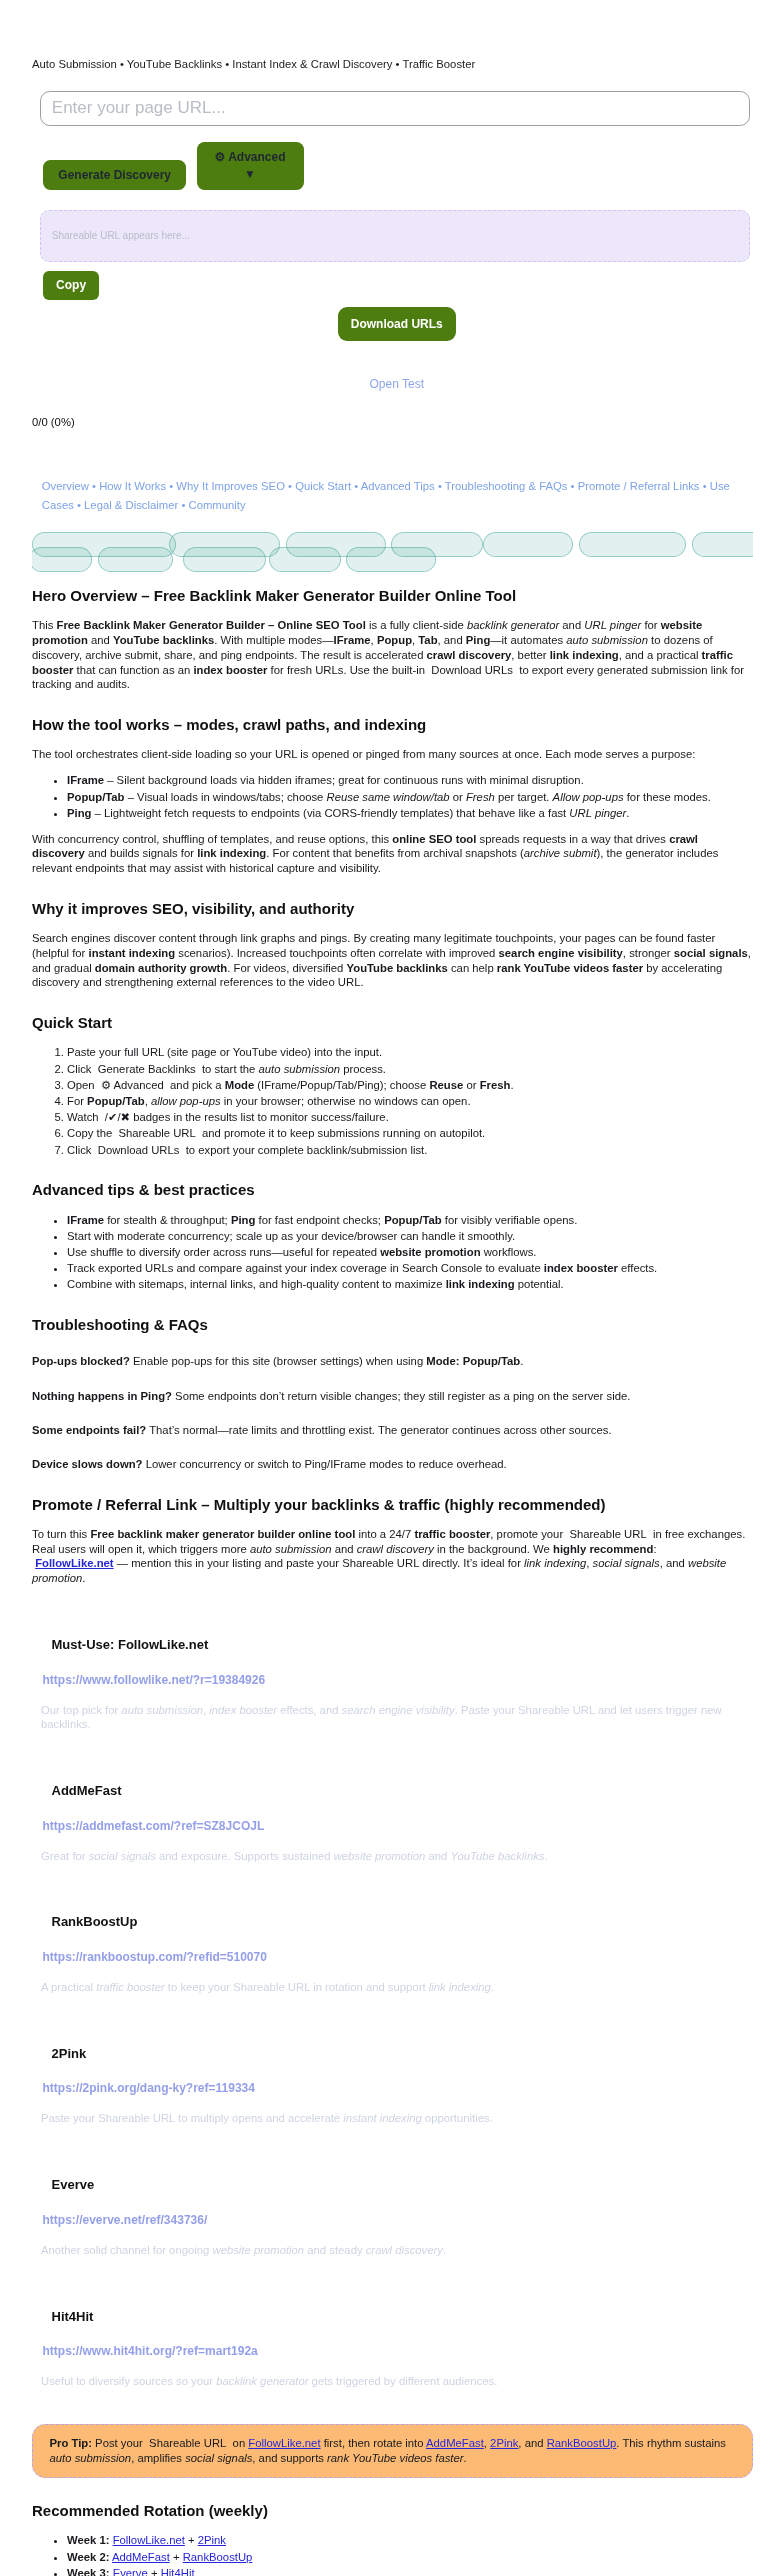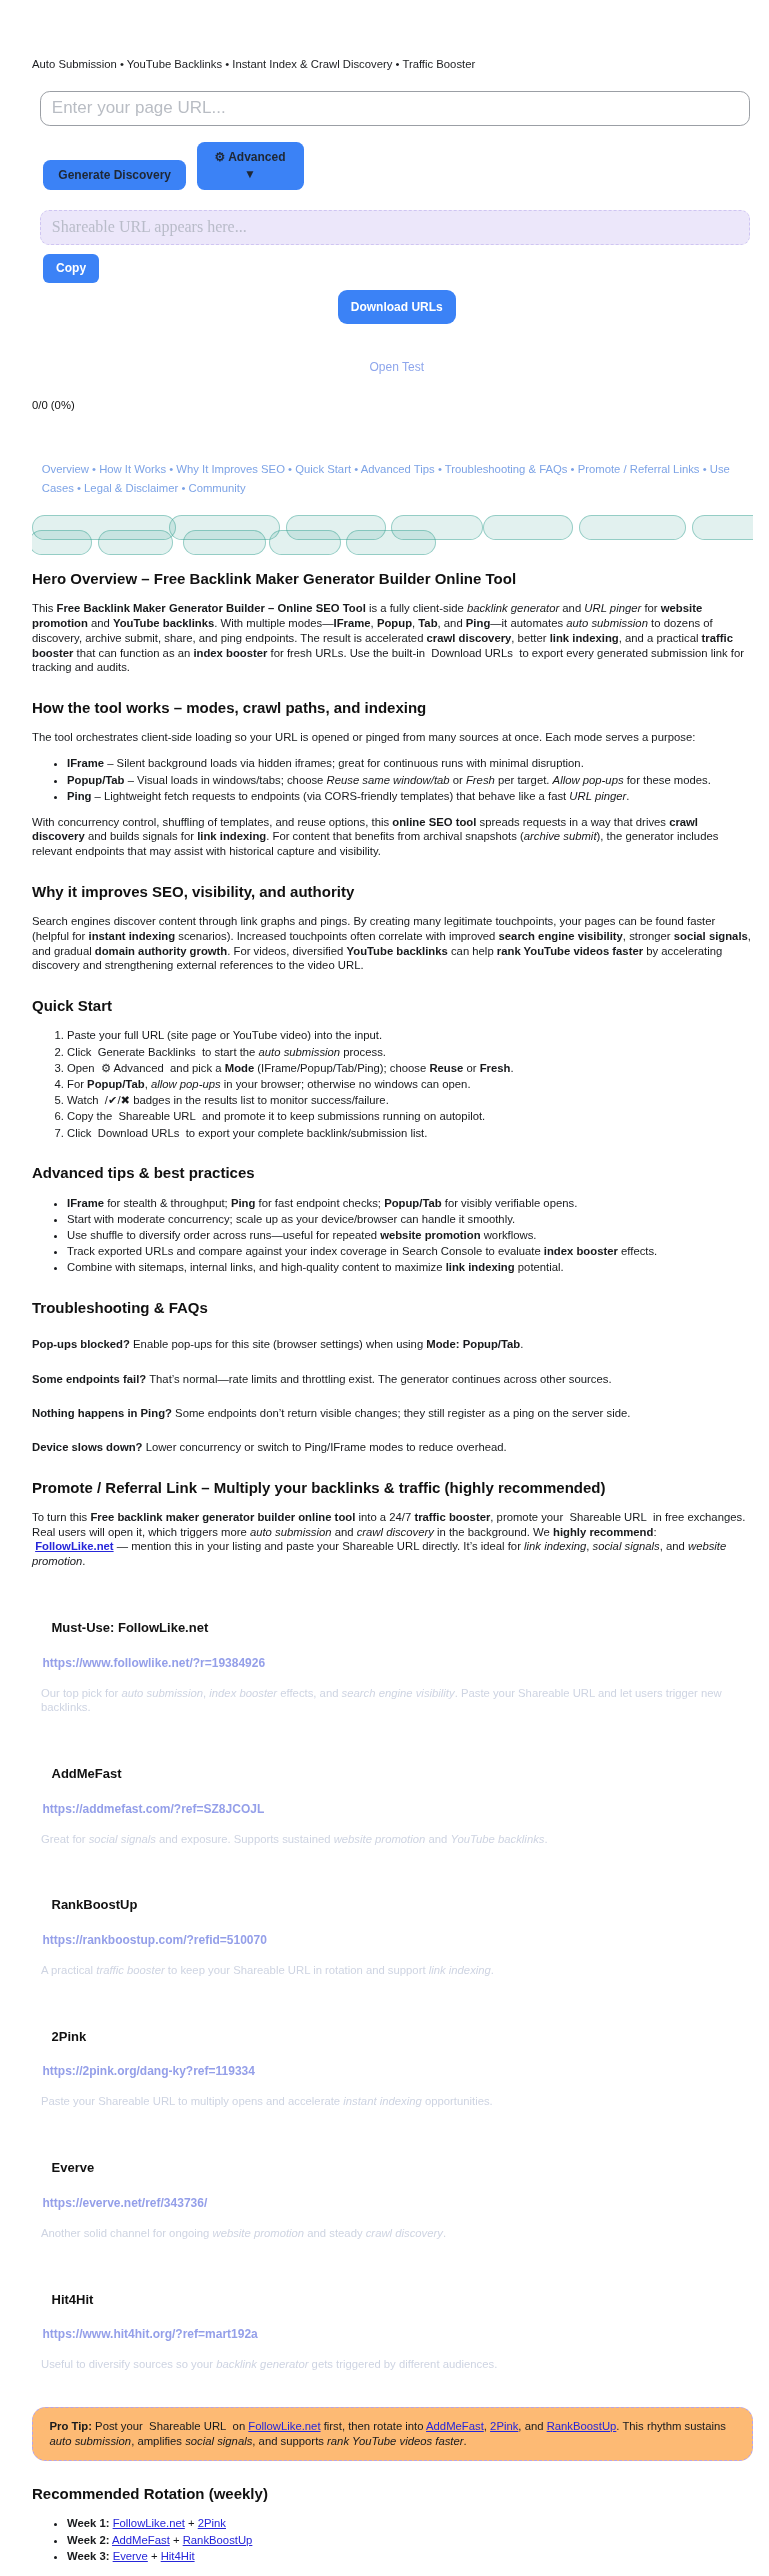--- a/index.html
+++ b/index.html
@@ -7,27 +7,27 @@
   .page{box-sizing:border-box;width:769px;padding:57px 16.5px 53px 32px;}
 
   
   .tagline{font-size:11.3px;color:#1c1e21;margin:0 0 19.5px 0;}
   .tool{padding-left:7.5px;}
   .url-input{display:block;width:calc(100% - 3px);height:35px;box-sizing:border-box;
     border:1.1px solid #9b9fa5;border-radius:9.8px;padding:0 11.3px;font-size:17px;
     font-family:"Liberation Sans",sans-serif;color:#333;outline:none;}
   .url-input::placeholder{color:#b9bdc4;}
   .btn-row{display:flex;align-items:flex-end;gap:10.5px;margin:16.5px 0 0 3.8px;}
-  .btn{background:#3b82f6;border:none;border-radius:7.5px;font-family:"Liberation Sans",sans-serif;
+  .btn{background:#4d7c0f;border:none;border-radius:7.5px;font-family:"Liberation Sans",sans-serif;
     font-weight:bold;color:#1f2733;font-size:12px;cursor:pointer;}
   .btn.generate{padding:8.3px 15px;}
   .btn.advanced{display:flex;flex-direction:column;align-items:center;padding:6.8px 18px;line-height:1.45;}
-  .share-output{display:block;width:calc(100% - 3px);height:35px;box-sizing:border-box;margin-top:19.5px;
-    background:#ece7fa;border:1.5px dashed #cfc5f2;border-radius:9px;padding:0 11.3px;font-size:16px;
-    font-family:Liberation Serif, serif;color:#555;outline:none;}
+  .share-output{display:block;width:calc(100% - 3px);height:52px;box-sizing:border-box;margin-top:19.5px;
+    background:#ece7fa;border:1.5px dashed #cfc5f2;border-radius:9px;padding:0 11.3px;font-size:10px;
+    font-family:Liberation Sans, sans-serif;color:#555;outline:none;}
   .share-output::placeholder{color:#b9bcc9;}
   .btn.copy{margin:9px 0 0 3.8px;padding:7.5px 12.8px;color:#fff;border-radius:6px;}
   .dl-row{display:flex;align-items:center;gap:36px;margin:7.5px 0 0 1.5px;flex-direction:column;}
   .btn.download{padding:9.8px 12.8px;color:#fff;border-radius:9px;}
   .open-test{color:#8ea6ec;font-size:12px;text-decoration:none;cursor:pointer;}
   .progress{margin-top:23px;color:#111;}
 
   
   .nav{margin:48px 0 0 9.8px;color:#7da3e6;line-height:1.65;}
   .nav a{color:#7da3e6;text-decoration:none;cursor:pointer;}
@@ -134,22 +134,22 @@
       <li><b>IFrame</b> for stealth &amp; throughput; <b>Ping</b> for fast endpoint checks; <b>Popup/Tab</b> for visibly verifiable opens.</li>
       <li>Start with moderate concurrency; scale up as your device/browser can handle it smoothly.</li>
       <li>Use shuffle to diversify order across runs—useful for repeated <b>website promotion</b> workflows.</li>
       <li>Track exported URLs and compare against your index coverage in Search Console to evaluate <b>index booster</b> effects.</li>
       <li>Combine with sitemaps, internal links, and high-quality content to maximize <b>link indexing</b> potential.</li>
     </ul>
 
     <h2>Troubleshooting &amp; FAQs</h2>
     <div class="faq">
       <p><b>Pop-ups blocked?</b> Enable pop-ups for this site (browser settings) when using <b>Mode: Popup/Tab</b>.</p>
+      <p><b>Nothing happens in Ping?</b> Some endpoints don’t return visible changes; they still register as a ping on the server side.</p>
       <p><b>Some endpoints fail?</b> That’s normal—rate limits and throttling exist. The generator continues across other sources.</p>
-      <p><b>Nothing happens in Ping?</b> Some endpoints don’t return visible changes; they still register as a ping on the server side.</p>
       <p><b>Device slows down?</b> Lower concurrency or switch to Ping/IFrame modes to reduce overhead.</p>
     </div>
 
     <h2>Promote / Referral Link – Multiply your backlinks &amp; traffic (highly recommended)</h2>
     <p>To turn this <b>Free backlink maker generator builder online tool</b> into a 24/7 <b>traffic booster</b>, promote your &nbsp;Shareable URL&nbsp; in free exchanges. Real users will open it, which triggers more <i>auto submission</i> and <i>crawl discovery</i> in the background. We <b>highly recommend</b>:<br>&nbsp;<a><b>FollowLike.net</b></a> — mention this in your listing and paste your Shareable URL directly. It’s ideal for <i>link indexing</i>, <i>social signals</i>, and <i>website promotion</i>.</p>
 
     <section class="card">
       <h3>Must-Use: FollowLike.net</h3>
       <a class="card-link">https://www.followlike.net/?r=19384926</a>
       <p class="card-desc faded">Our top pick for <i>auto submission</i>, <i>index booster</i> effects, and <i>search engine visibility</i>. Paste your Shareable URL and let users trigger new backlinks.</p>

